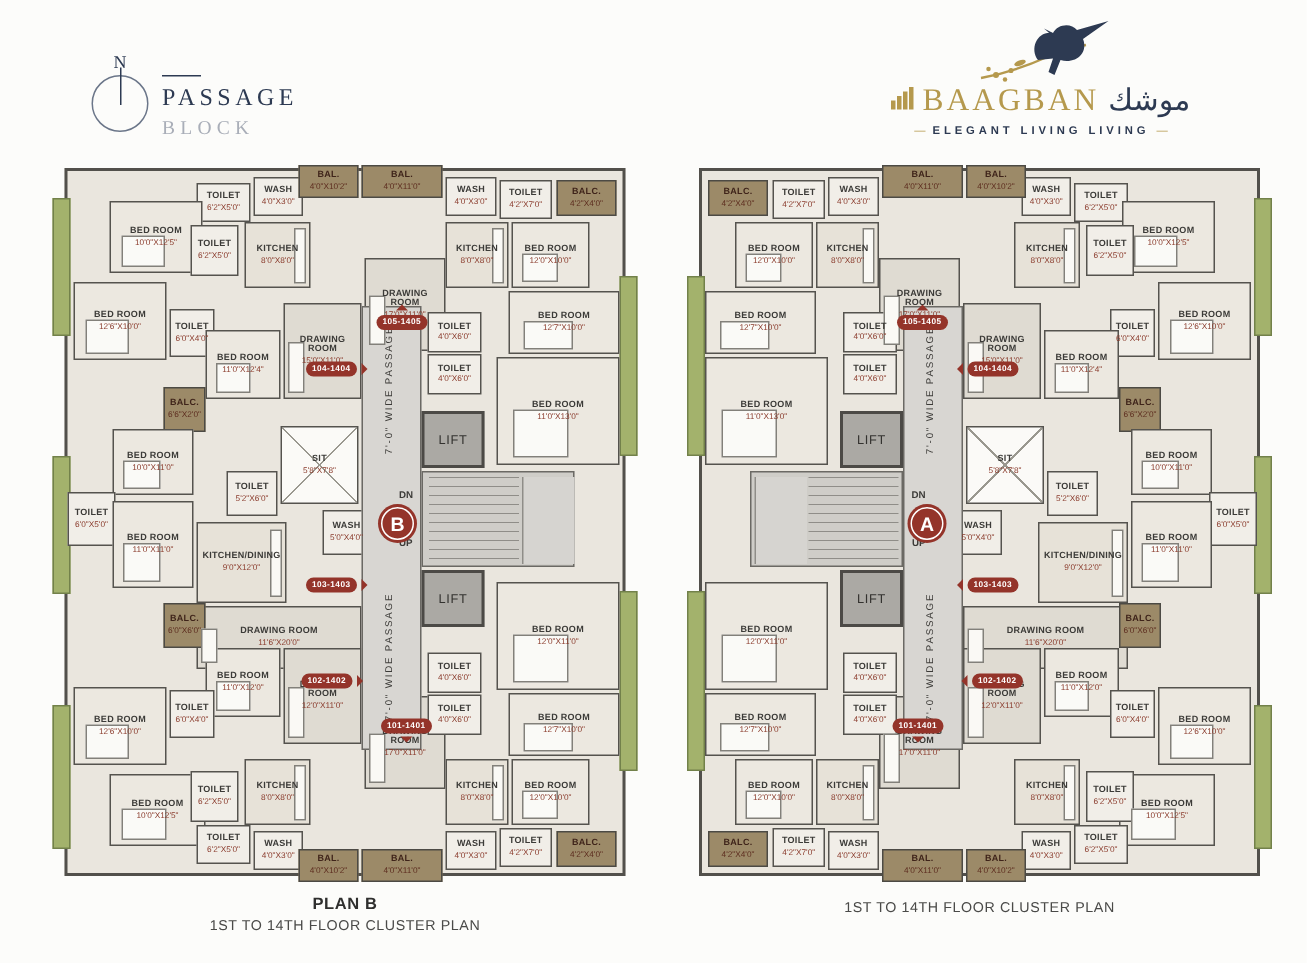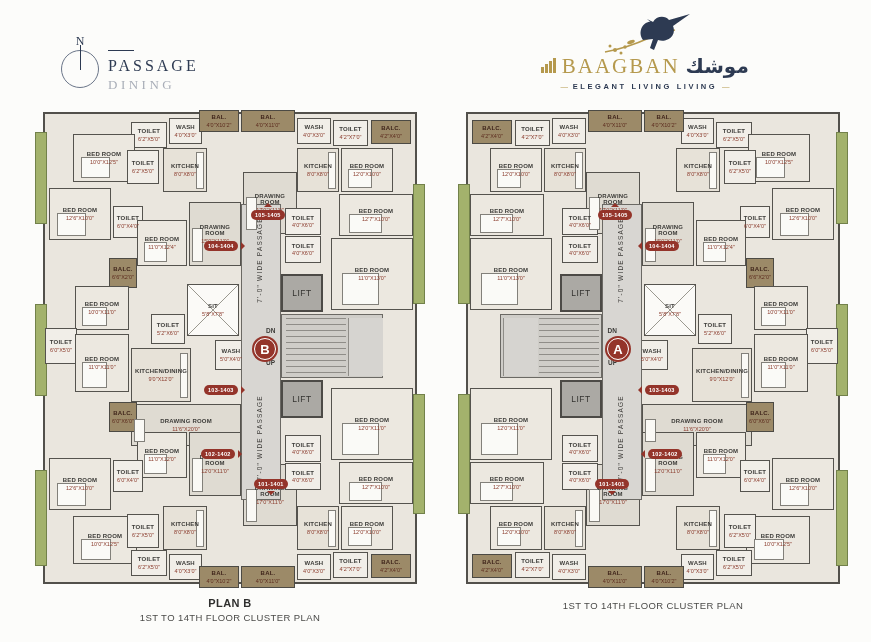--- a/index.html
+++ b/index.html
@@ -8,27 +8,27 @@
   
   .compass{position:absolute;left:57px;top:34px;width:46px;height:62px;text-align:center;}
   .compass .n{font-family:"Liberation Serif",serif;font-size:12px;color:#2d3a52;display:block;margin-bottom:1px;}
   .compass .dial{position:relative;width:36px;height:36px;margin:0 auto;border:1px solid #6b7689;border-radius:50%;}
   .compass .needle{position:absolute;left:50%;top:-6px;width:1px;height:25px;background:#2d3a52;}
   .brandleft{position:absolute;left:108px;top:50px;}
   .brandleft .t1{font-family:"Liberation Serif",serif;font-size:16px;letter-spacing:3px;color:#2d3a52;border-top:1px solid #2d3a52;border-top-width:1px;display:inline-block;padding-top:3px;}
   .brandleft .t1{border-top:none;}
   .brandleft .overline{display:block;width:26px;border-top:1.5px solid #2d3a52;margin-bottom:3px;}
   .brandleft .t2{font-family:"Liberation Serif",serif;font-size:13px;letter-spacing:3.5px;color:#a9aeb8;margin-top:2px;}
-  .logo{position:absolute;left:535px;top:12px;width:220px;text-align:center;}
+  .logo{position:absolute;left:584px;top:12px;width:220px;text-align:center;}
   .logo .bird{display:block;margin:0 auto;}
   .logo .row{display:flex;align-items:baseline;justify-content:center;gap:6px;margin-top:-2px;}
   .logo .bars{display:inline-flex;align-items:flex-end;gap:1.5px;}
   .logo .bars i{display:block;width:2.5px;background:#b5994d;}
   .logo .bname{font-family:"Liberation Serif",serif;font-size:21px;letter-spacing:2px;color:#b5994d;}
-  .logo .aname{font-size:20px;font-weight:bold;color:#2d3a52;font-family:"DejaVu Sans",sans-serif;}
+  .logo .aname{font-size:20px;font-weight:normal;color:#2d3a52;font-family:"DejaVu Sans",sans-serif;}
   .logo .tag{margin-top:3px;font-size:7.5px;letter-spacing:2.6px;color:#2d3a52;font-weight:bold;}
   .logo .tag .dash{color:#b5994d;font-weight:normal;letter-spacing:0;}
   
   .plan-block{position:absolute;top:108px;width:390px;height:482px;}
   .outer{position:absolute;background:#eae6de;border:2px solid #52504b;box-sizing:border-box;}
   .green{position:absolute;background:#a3b26c;border:1px solid #72814a;box-sizing:border-box;}
   .room{position:absolute;border:1px solid #55534e;background:#ece8e0;box-sizing:border-box;
         display:flex;flex-direction:column;align-items:center;justify-content:center;
         text-align:center;line-height:1.12;padding:1px;overflow:hidden;}
   .room .rn{position:relative;z-index:2;font-size:6px;font-weight:bold;color:#3c3b38;letter-spacing:.2px;}
@@ -82,21 +82,21 @@
 
   <div class="compass">
     <span class="n">N</span>
     <div class="dial">
       <div class="needle"></div>
     </div>
   </div>
   <div class="brandleft">
     <span class="overline"></span>
     <div class="t1">PASSAGE</div>
-    <div class="t2">DINING</div>
+    <div class="t2">BLOCK</div>
   </div>
 
   <div class="logo">
     <svg class="bird" width="96" height="44" viewBox="0 0 96 44">
       <path d="M8 40 Q30 36 52 26 Q66 20 78 18" fill="none" stroke="#b5994d" stroke-width="1.6"></path>
       <circle cx="18" cy="38" r="2" fill="#b5994d"></circle>
         <circle cx="28" cy="35" r="1.7" fill="#b5994d"></circle>
       <circle cx="13" cy="34" r="1.5" fill="#b5994d"></circle>
         <circle cx="24" cy="41" r="1.5" fill="#b5994d"></circle>
       <ellipse cx="34" cy="30" rx="4" ry="1.8" fill="#b5994d" transform="rotate(-20 34 30)"></ellipse>

